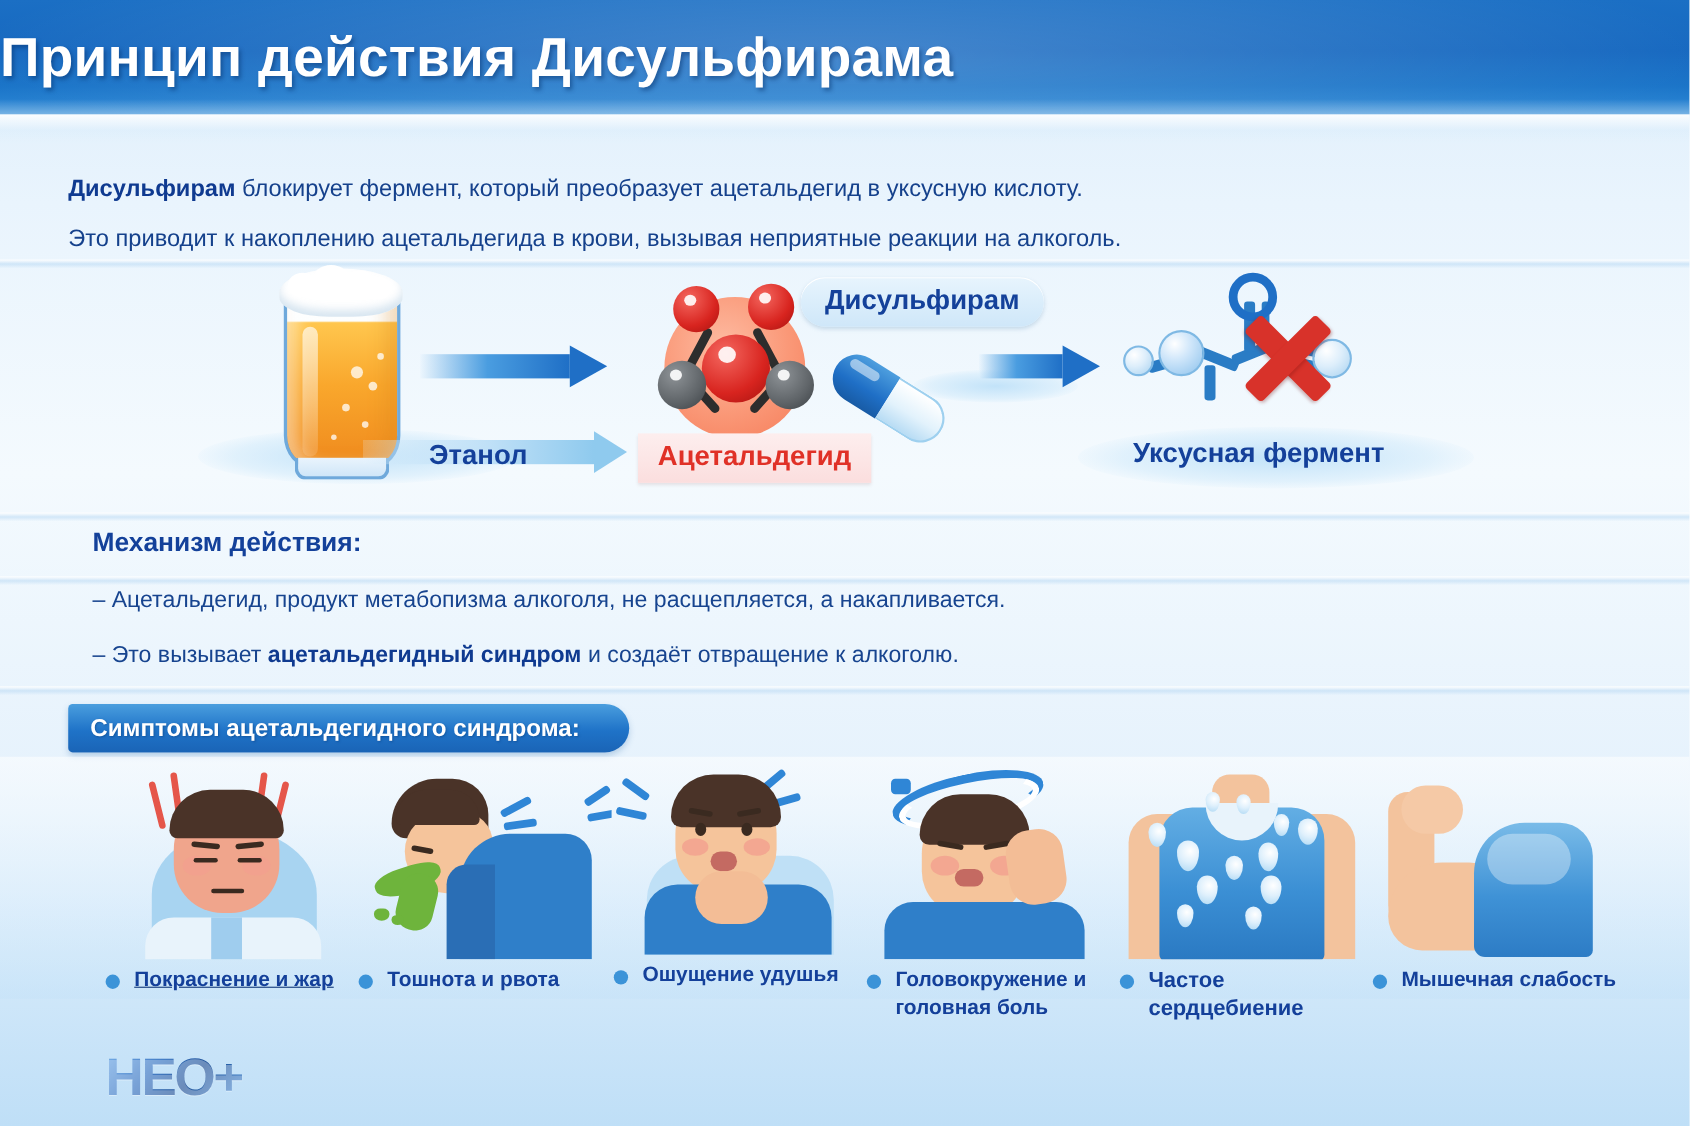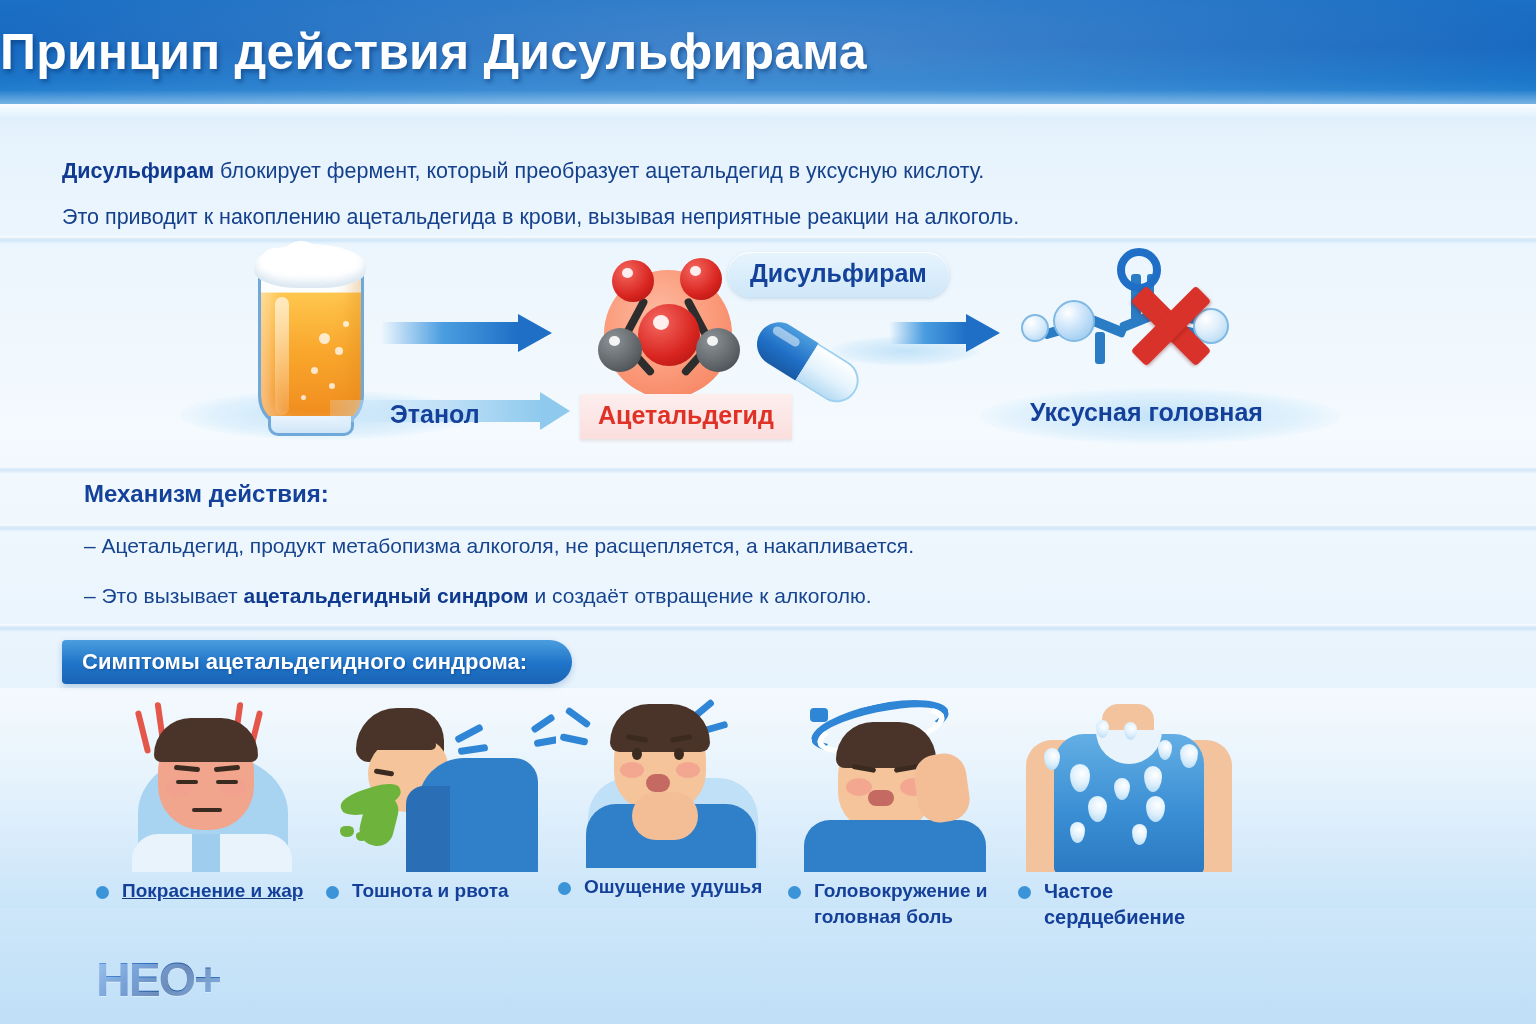--- a/index.html
+++ b/index.html
@@ -345,21 +345,21 @@
     <div class="ball dark" style="left:68px; top:48px; width:42px; height:42px;"></div>
     <div class="ball" style="left:208px; top:56px; width:36px; height:36px;"></div>
     <div class="red-x" style="left:140px; top:28px;">
         <i></i>
         <i></i>
       </div>
   </div>
 
   <div class="lbl-ethanol">Этанол</div>
   <div class="lbl-acet">Ацетальдегид</div>
-  <div class="lbl-acid">Уксусная головная</div>
+  <div class="lbl-acid">Уксусная фермент</div>
 </div>
 
 <div class="divider" style="top:466px"></div>
 <div class="divider" style="top:524px"></div>
 
 <div class="mech">
   <div class="mech-title">Механизм действия:</div>
   <div class="mech-line">– Ацетальдегид, продукт метабопизма алкоголя, не расщепляется, а накапливается.</div>
   <div class="mech-line">
     <span>– Это вызывает </span><b>ацетальдегидный синдром</b><span> и создаёт отвращение к алкоголю.</span>
@@ -488,17 +488,30 @@
       <div style="position:absolute; left:80px; top:98px; width:26px; height:16px; background:#c46a62; border-radius:10px;"></div>
       <div class="shirt" style="left:16px; top:128px; width:182px; height:52px; border-radius:26px 26px 0 0;"></div>
       <div class="skin" style="left:128px; top:62px; width:52px; height:68px; border-radius:22px; background:#f3bd96; transform:rotate(-8deg);"></div>
     </div>
     <div class="sym-label">
       <span class="dot"></span>
       <span>Головокружение и головная боль</span>
     </div>
   </div>
 
+  <div class="sym" style="left:1248px; top:4px;">
+    <div class="sym-art">
+      <div class="skin" style="left:14px; top:28px; width:42px; height:124px; border-radius:22px 22px 26px 26px; background:#f3c39d;"></div>
+      <div class="skin" style="left:26px; top:22px; width:56px; height:44px; border-radius:22px; background:#f5c9a6;"></div>
+      <div class="skin" style="left:14px; top:92px; width:110px; height:80px; border-radius:54px 40px 20px 34px; background:#f3c39d;"></div>
+      <div class="shirt" style="left:92px; top:56px; width:108px; height:122px; border-radius:46px 30px 6px 10px; background:linear-gradient(180deg,#79bbe8 0%,#3f92d6 55%,#2d7cc5 100%);"></div>
+      <div style="position:absolute; left:104px; top:66px; width:76px; height:46px; background:rgba(255,255,255,.35); border-radius:38px;"></div>
+    </div>
+    <div class="sym-label">
+      <span class="dot"></span>
+      <span>Мышечная слабость</span>
+    </div>
+  </div>
 </div>
 
 <div class="logo">
   <span>НЕО+</span>
 </div>
 
 </body></html>

